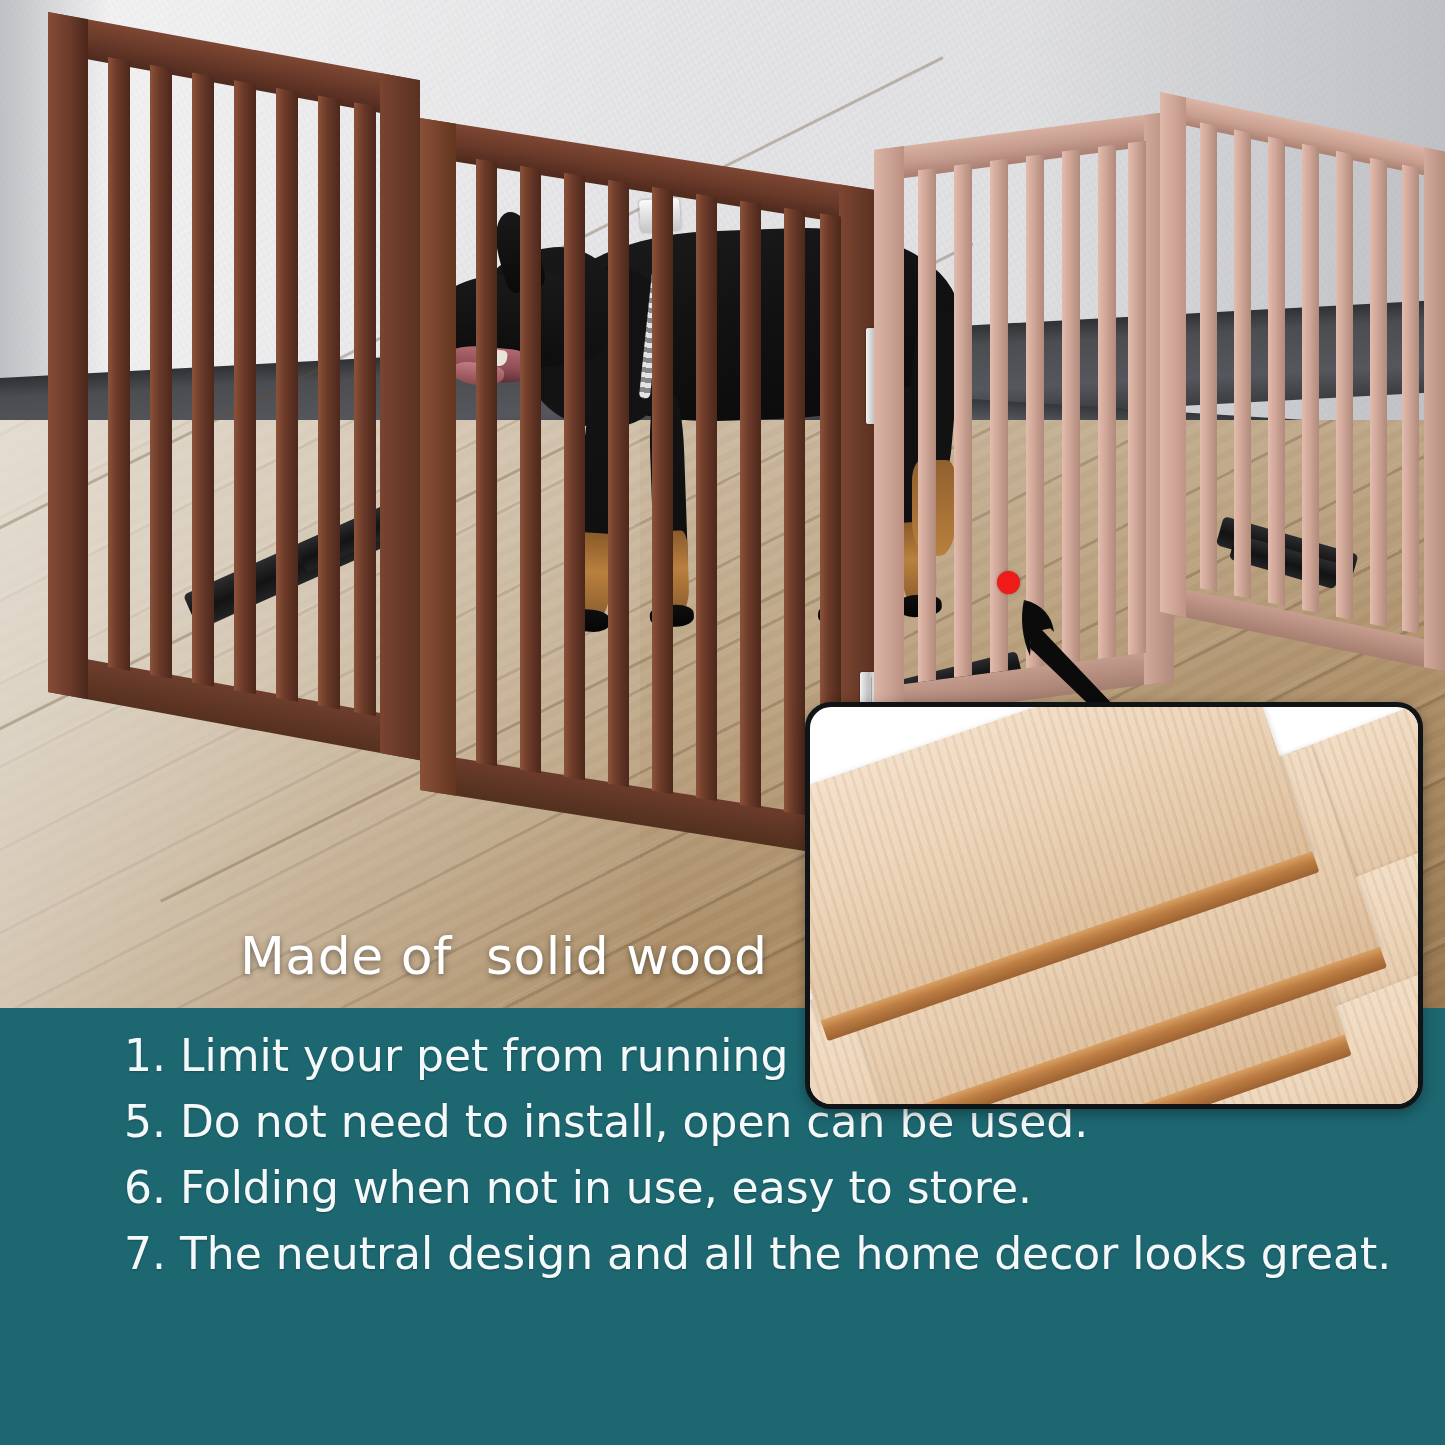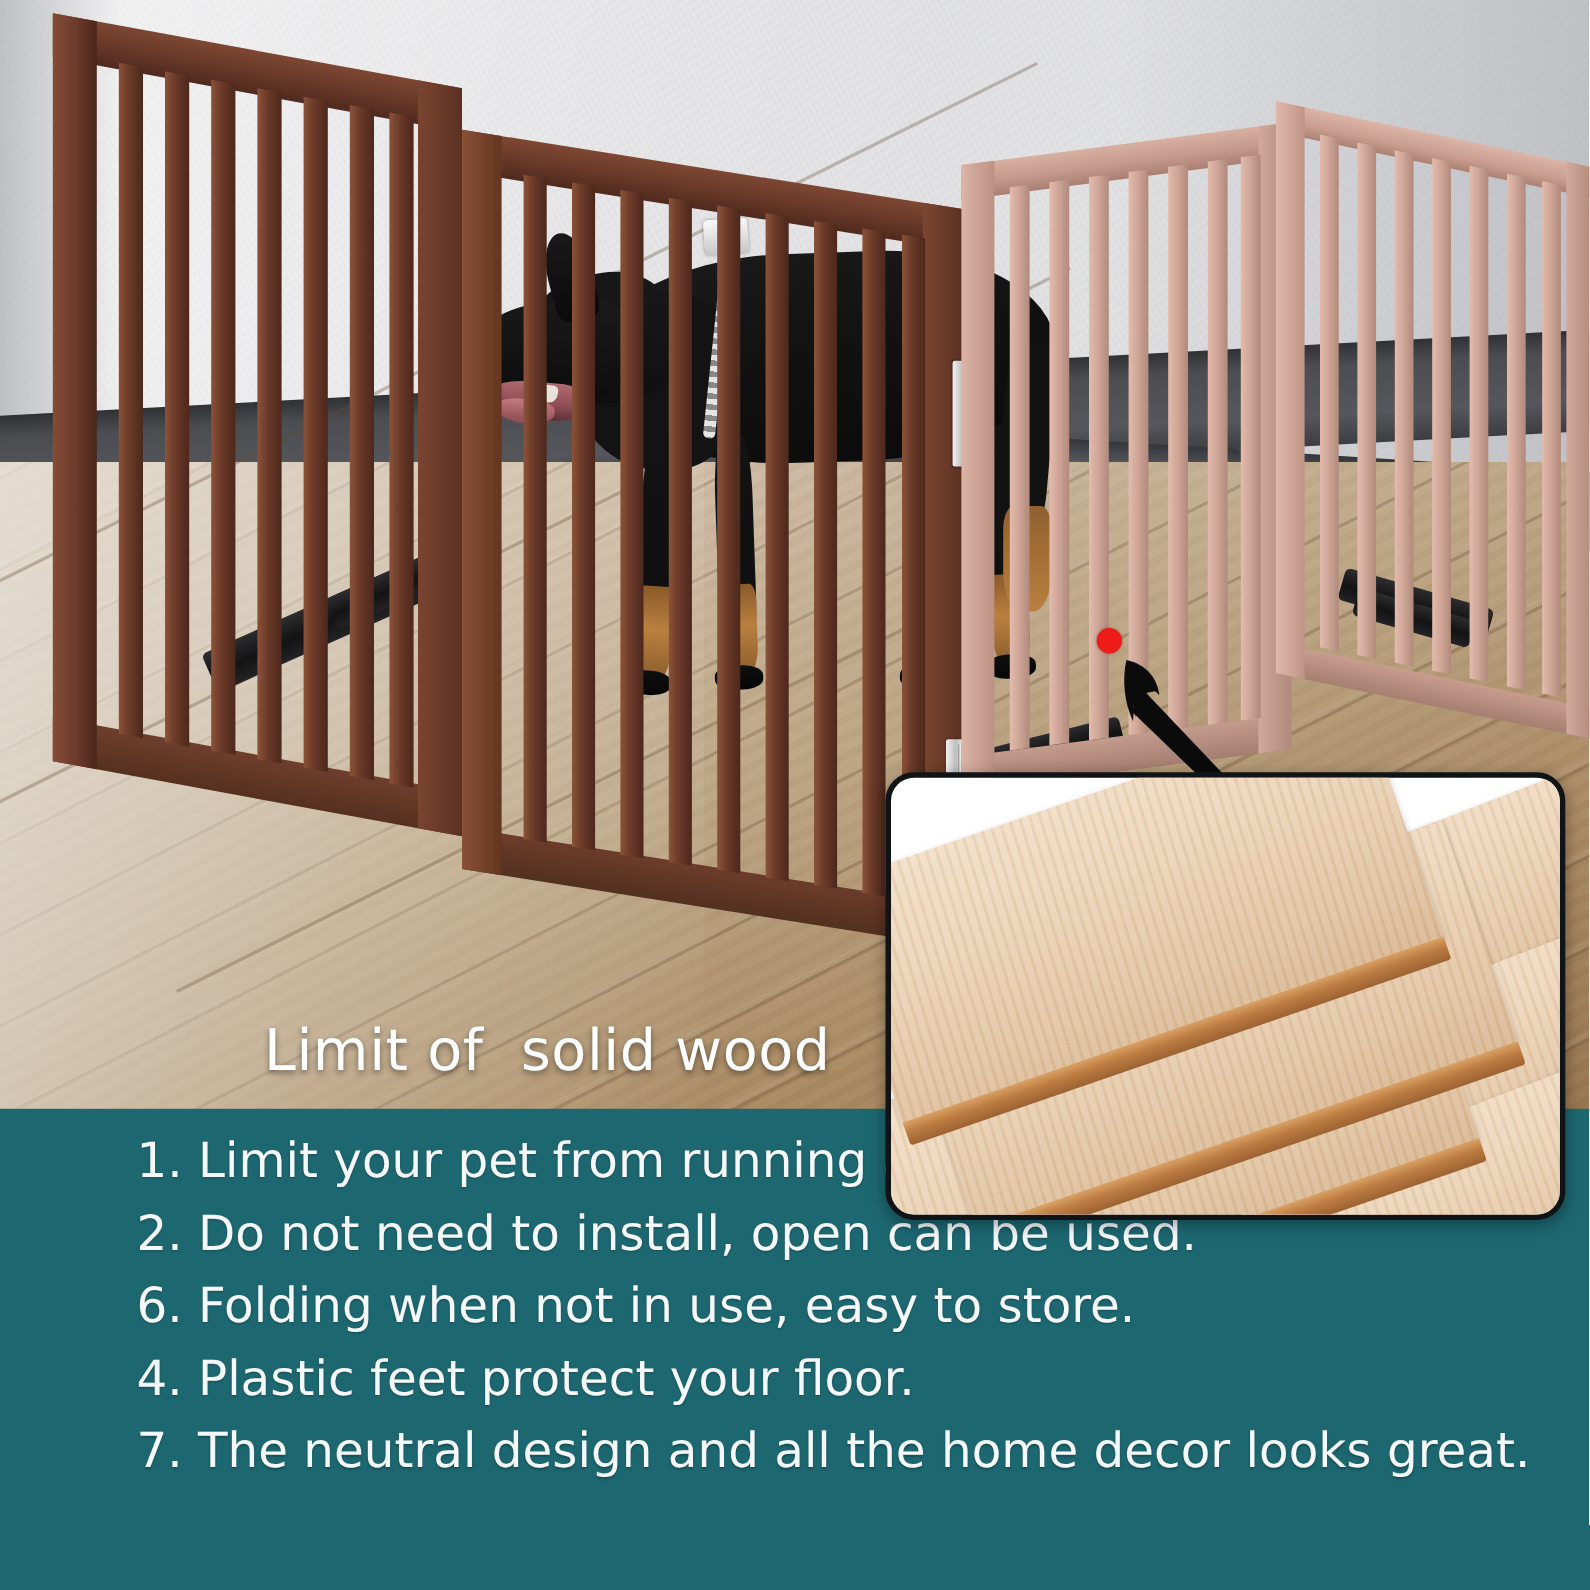--- a/index.html
+++ b/index.html
@@ -436,21 +436,21 @@
     </div>
 
     <div class="red-dot"></div>
     <svg class="arrow" viewBox="0 0 200 190">
       <path d="M 34 40 L 62 68 L 52 70 L 128 150 L 150 178 L 122 156 L 44 80 L 42 92 Z" fill="#0b0b0b"></path>
       <path d="M 34 40 C 52 44 62 56 64 72 C 54 62 44 54 34 40 Z" fill="#0b0b0b"></path>
       <path d="M 34 40 C 40 58 42 74 40 96 C 32 78 30 58 34 40 Z" fill="#0b0b0b"></path>
       <path d="M 48 76 L 160 186 L 146 190 L 38 86 Z" fill="#0b0b0b"></path>
     </svg>
 
-    <div class="caption">Limit of  solid wood</div>
+    <div class="caption">Made of  solid wood</div>
 
   </div>
 
   <div class="inset">
     <div class="plank pk4">
         <div class="face"></div>
         <div class="edge"></div>
       </div>
     <div class="plank pk5">
         <div class="face"></div>
@@ -470,20 +470,19 @@
       </div>
     <div class="plank pk1">
         <div class="face"></div>
         <div class="edge"></div>
       </div>
   </div>
 
   <div class="teal">
     <div class="bullets">
       <div class="bullet">1. Limit your pet from running around</div>
-      <div class="bullet">2. Do not need to install, open can be used.</div>
+      <div class="bullet">5. Do not need to install, open can be used.</div>
       <div class="bullet">6. Folding when not in use, easy to store.</div>
-      <div class="bullet">4. Plastic feet protect your floor.</div>
       <div class="bullet">7. The neutral design and all the home decor looks great.</div>
     </div>
   </div>
 
 </div>
 
 </body></html>

